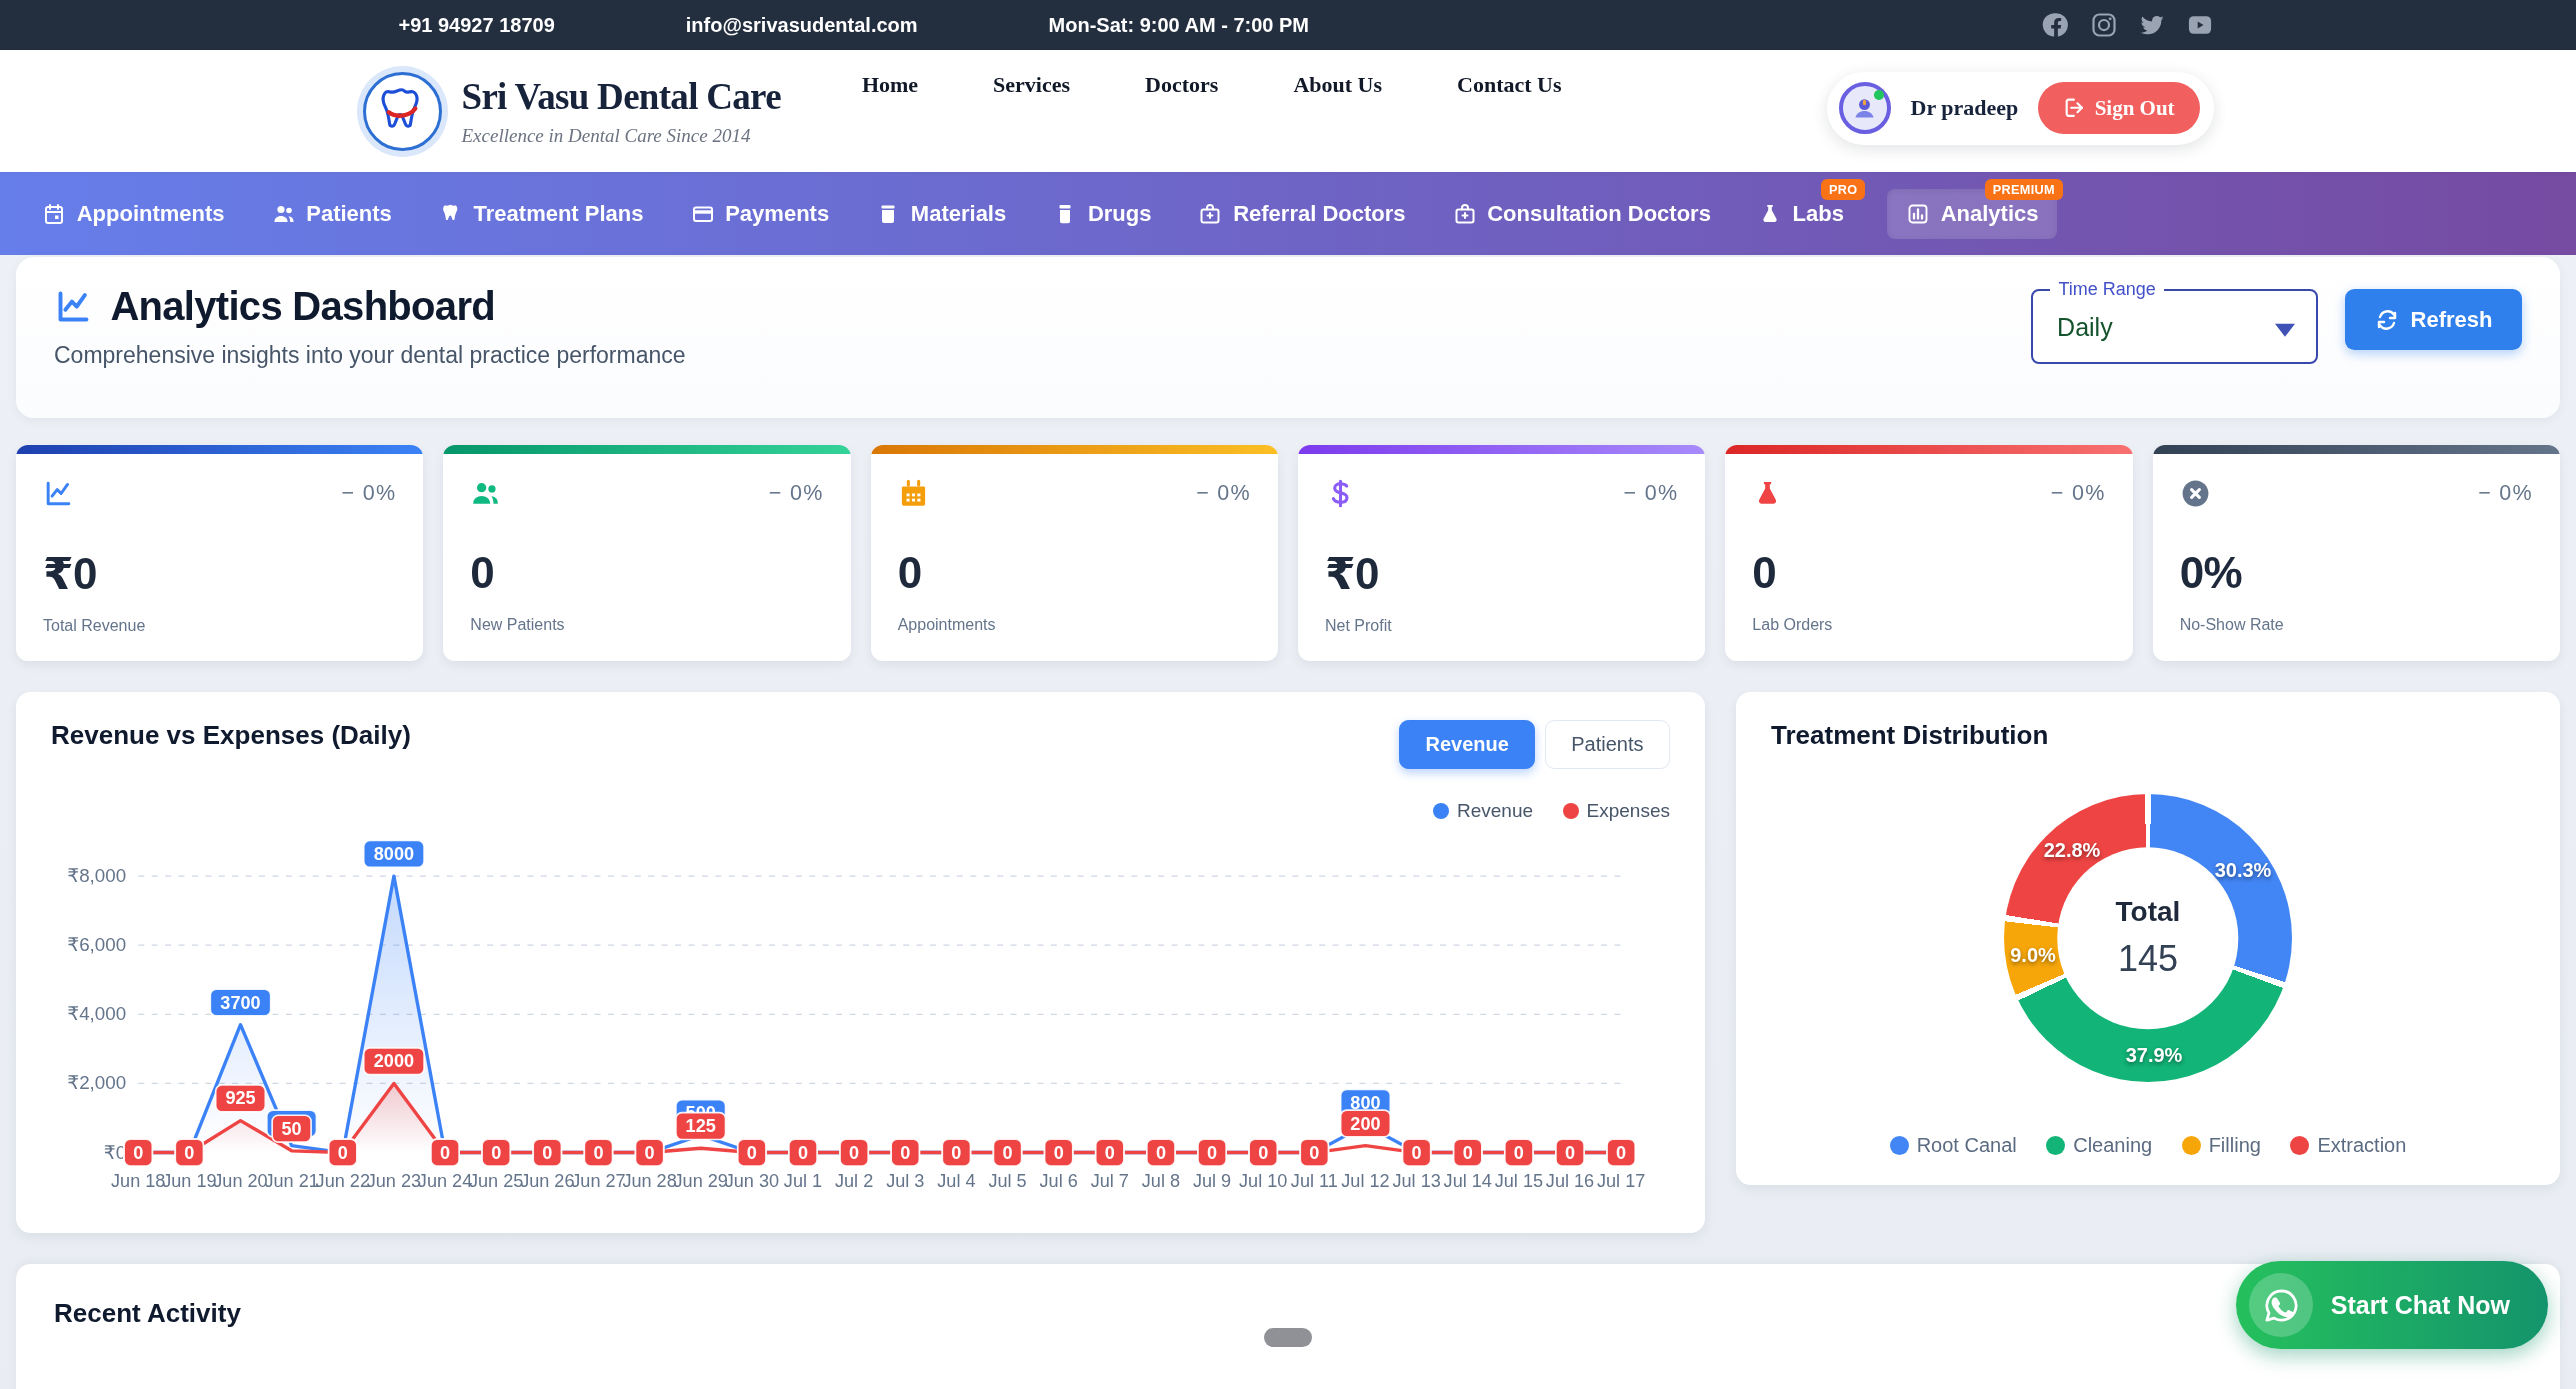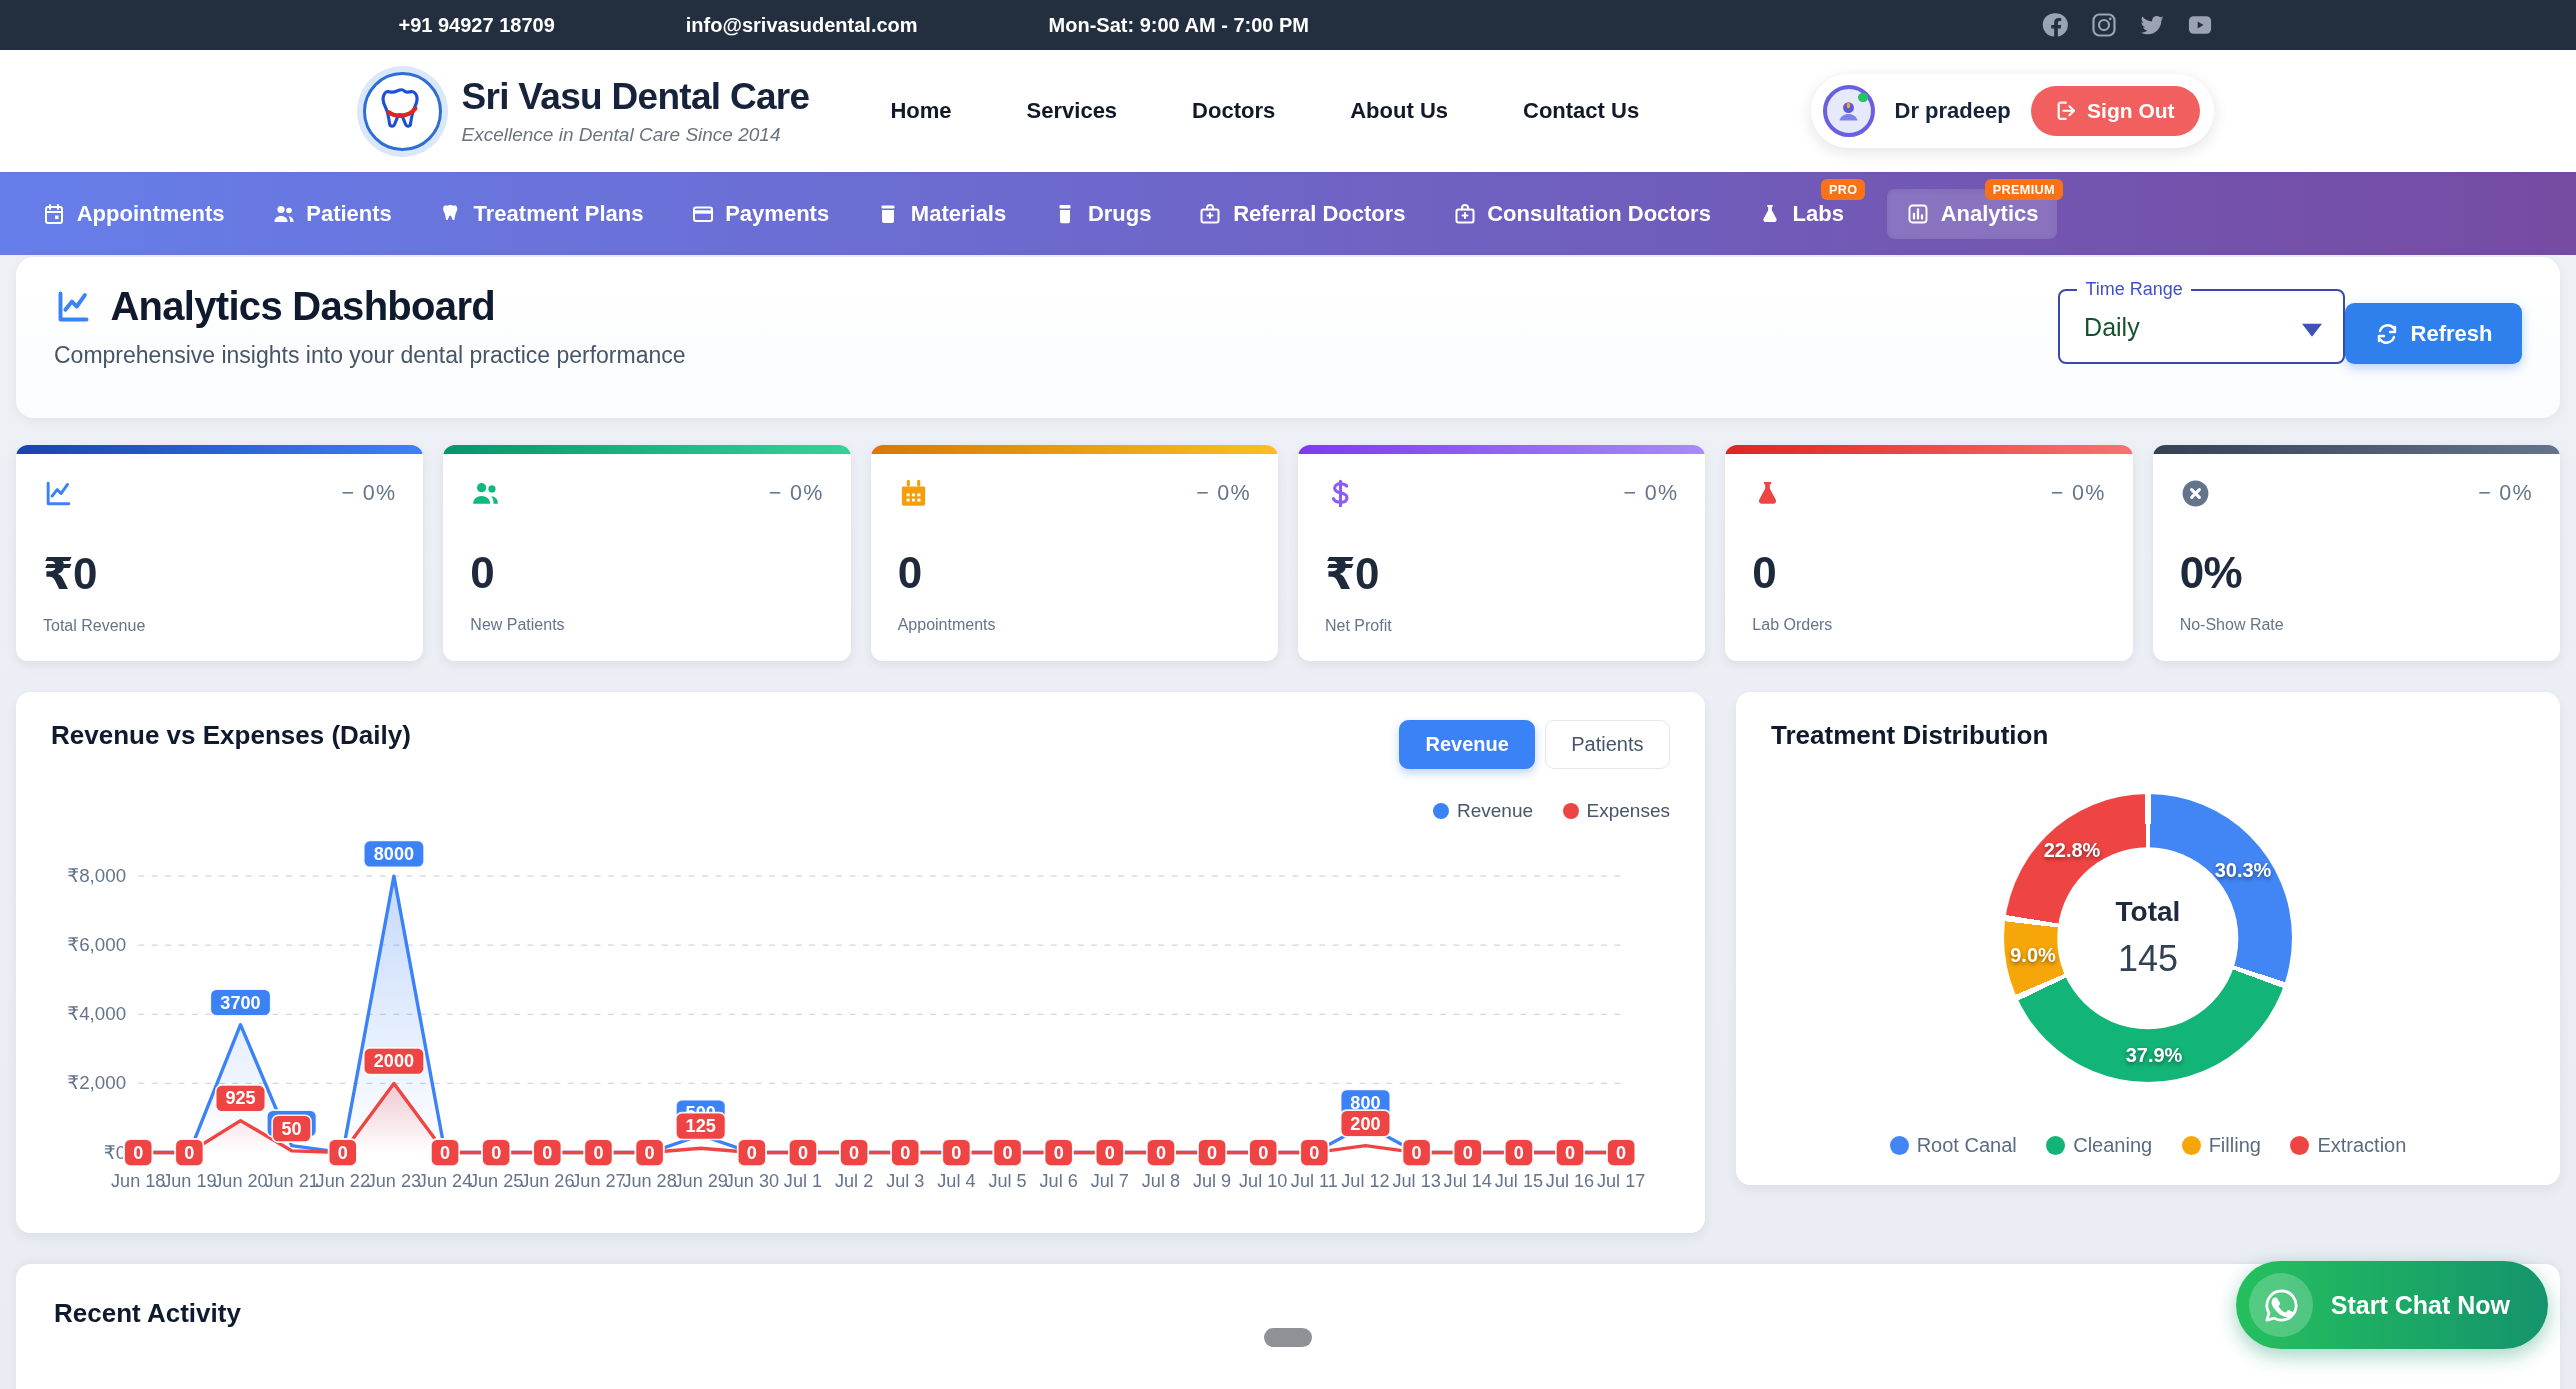--- a/index.html
+++ b/index.html
@@ -13,21 +13,21 @@
   .topbar-inner { width:1851px; margin:0 auto; display:flex; align-items:center; }
   .topbar-left { display:flex; gap:95px; align-items:flex-end; }
   .tb-item { display:flex; align-items:center; gap:12px; color:#fff; font-size:20px; font-weight:bold; }
   .tb-item .ic { width:24px; height:24px; color:#f2a33c; display:inline-flex; }
   .topbar-social { margin-left:auto; display:flex; gap:20px; align-items:center; }
   .soc { width:28px; height:28px; color:#99a3b1; display:inline-flex; cursor:pointer; }
   .soc svg { width:100%; height:100%; }
 
   
   .header { height:122px; background:#ffffff; display:flex; align-items:center; box-shadow:0 1.3px 5.4px rgba(15,23,42,.06); position:relative; z-index:5;}
-  .header-inner { width:1851px; margin:0 auto; display:flex; align-items:center; }
+  .header-inner { width:1851px; margin:0 auto; display:flex; align-items:flex-start;font-family:Liberation Serif, serif; }
   .brand { display:flex; align-items:center; gap:20px; }
   .logo { width:79px; height:79px; border-radius:50%; background:#fff; border:3.4px solid #2d6fd2;
           box-shadow:0 0 0 6px #dbe7fb; display:flex; align-items:center; justify-content:center; }
   .logo svg { width:58px; height:58px; }
   .brand-text .brand-name { font-size:37px; font-weight:bold; color:#17233b; letter-spacing:-0.7px; }
   .brand-text .brand-tag { font-size:19px; font-style:italic; color:#6b7280; margin-top:6.7px; }
   .site-nav { display:flex; gap:75px; margin-left:81px; }
   .site-nav a { font-size:22px; font-weight:bold; color:#111827; text-decoration:none; cursor:pointer; }
   .user-pill { margin-left:auto; display:flex; align-items:center; gap:20px; background:#fff; border-radius:47px;
                padding:10.7px 13.4px 10.7px 12px; box-shadow:0 4px 16px rgba(15,23,42,.12); }
@@ -55,21 +55,21 @@
 
   
   .dash-header { margin:2px 16px 0; background:linear-gradient(180deg,#ffffff, #fbfcfe); border-radius:18px;
                  padding:27px 38px 49px; display:flex; align-items:center; justify-content:space-between;
                  box-shadow:0 2.7px 12px rgba(15,23,42,.05); }
   .dash-title-row { display:flex; align-items:center; gap:17.4px; }
   .dash-title-row .ic { width:39px; height:39px; color:#3b82f6; display:inline-flex; }
   .dash-title-row .ic svg { width:100%; height:100%; }
   .dash-title { font-size:40px; font-weight:bold; color:#101a2e; letter-spacing:-0.7px; }
   .dash-sub { font-size:23px; color:#475569; margin-top:13.4px; }
-  .dash-controls { display:flex; align-items:flex-end; }
+  .dash-controls { display:flex; align-items:flex-start; gap:27px; }
   .select-box { position:relative; width:287px; height:75px; border:2px solid #3949ab; border-radius:8px; background:#fff; cursor:pointer; }
   .select-label { position:absolute; top:-12px; left:17.4px; background:#fff; padding:0 8px; font-size:18px; color:#4251c9; }
   .select-value { position:absolute; left:24px; top:50%; transform:translateY(-50%); font-size:25px; color:#14532d; }
   .select-caret { position:absolute; right:21.5px; top:50%; transform:translateY(-25%);
                   border-left:10.7px solid transparent; border-right:10.7px solid transparent; border-top:13.4px solid #3f51b5; }
   .refresh-btn { display:flex; align-items:center; gap:12px; background:#2f80ed; color:#fff; border:none; font-family:inherit;
                  font-size:22px; font-weight:bold; padding:17.4px 29.5px; border-radius:9.4px; cursor:pointer;
                  box-shadow:0 4px 10.7px rgba(47,128,237,.35); }
   .refresh-btn .ic { width:24px; height:24px; display:inline-flex; }
   .refresh-btn svg { width:100%; height:100%; }

